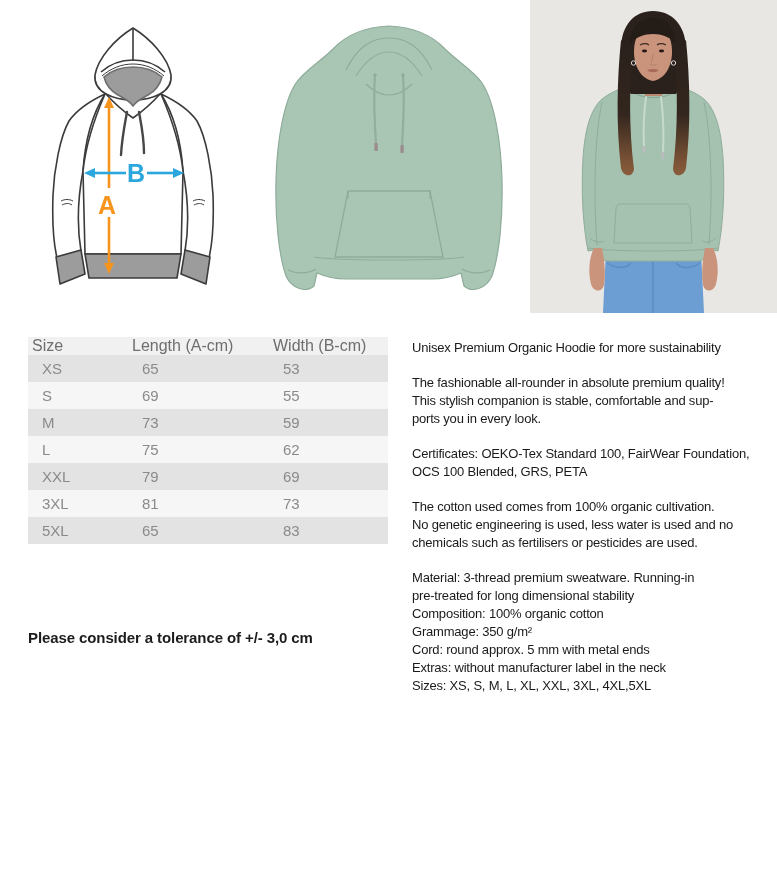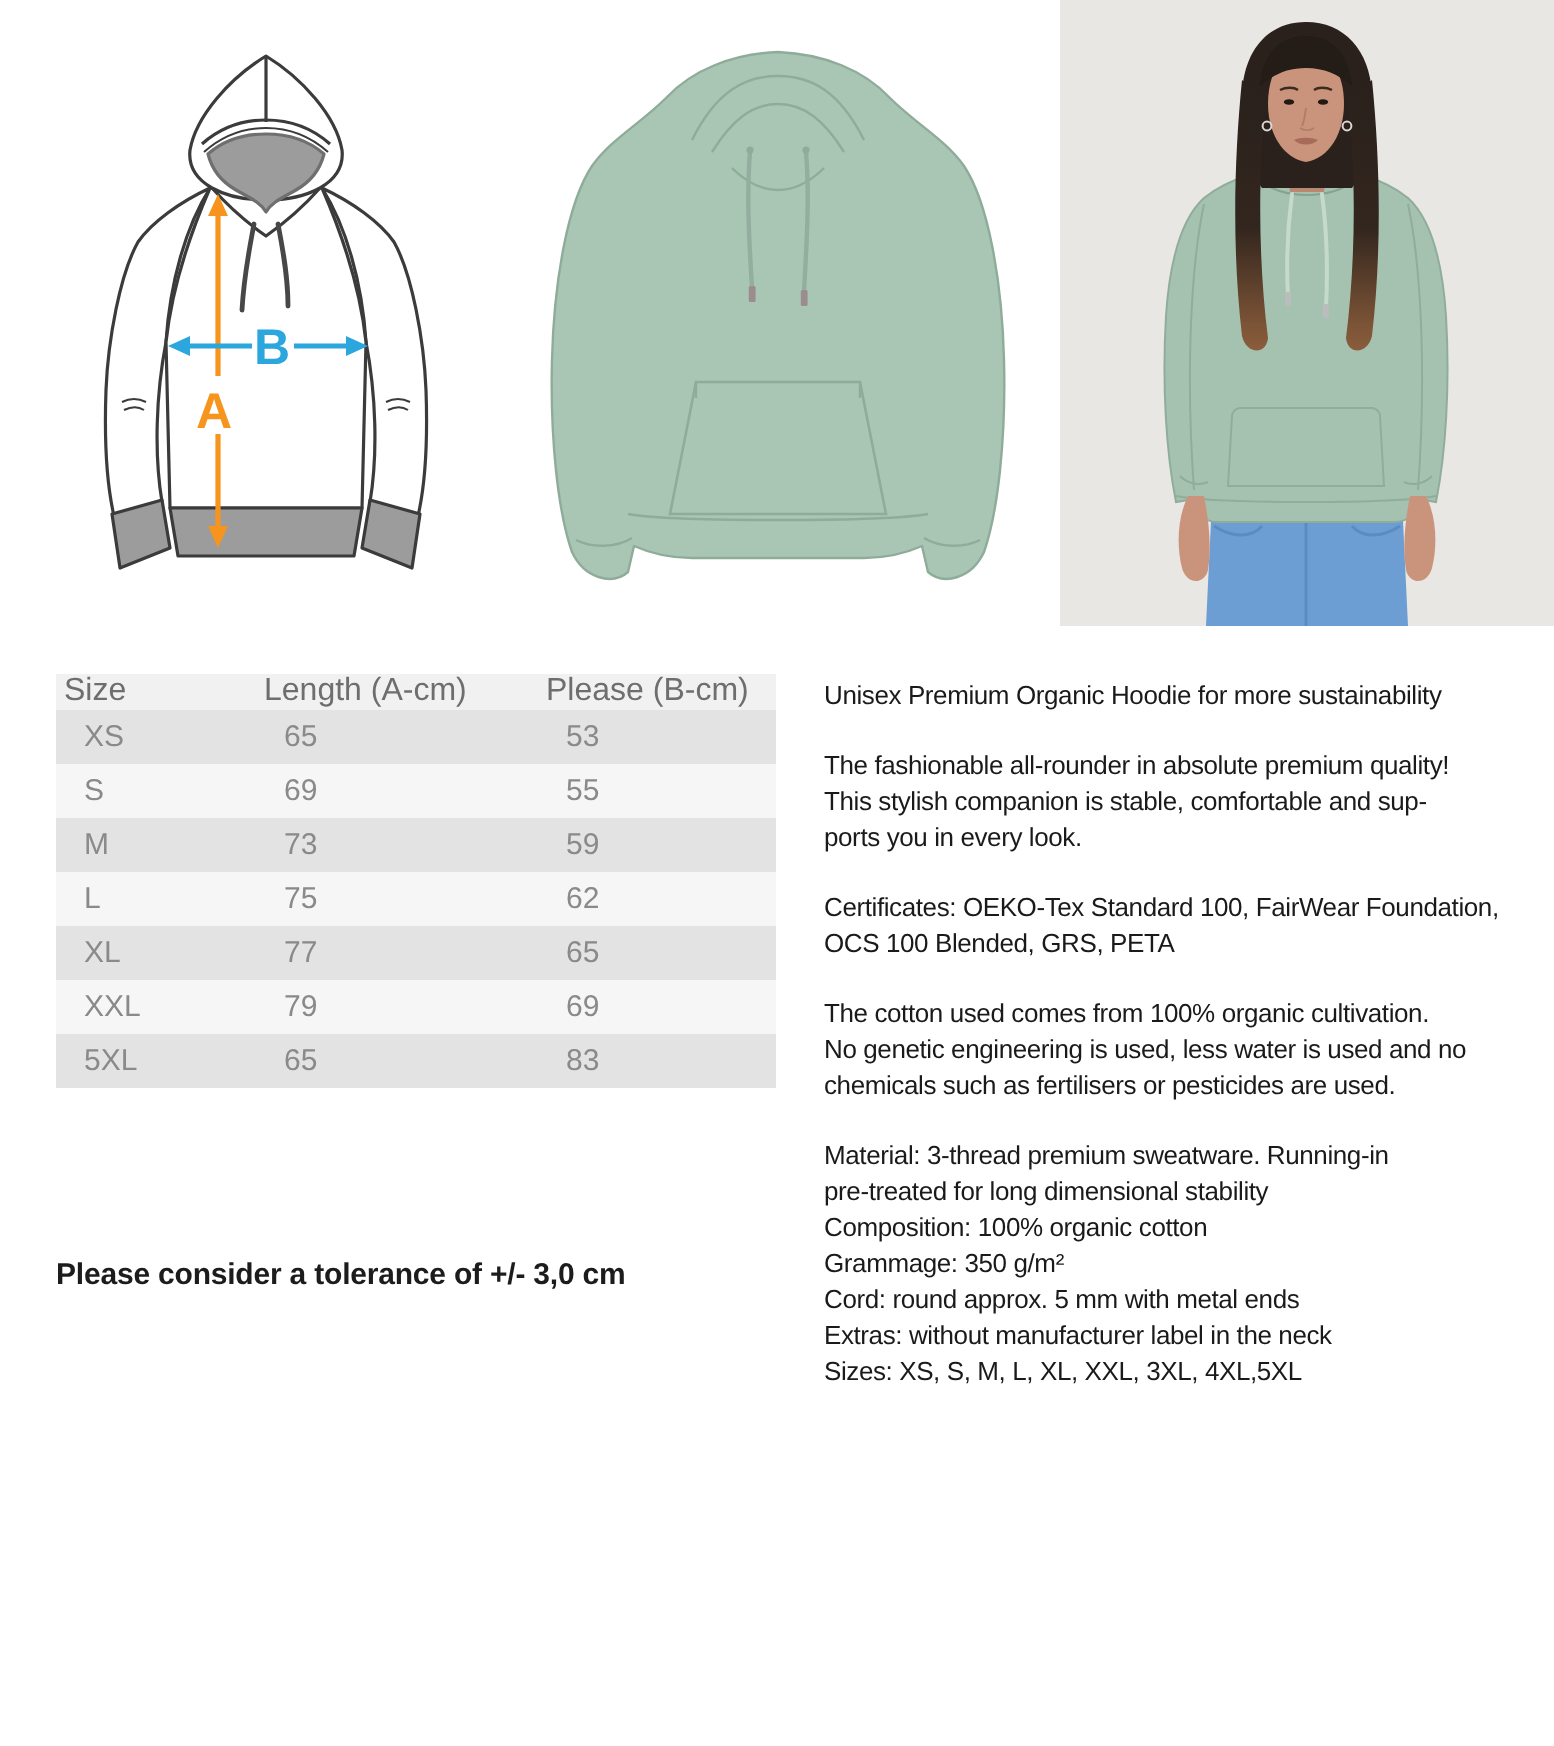--- a/index.html
+++ b/index.html
@@ -205,21 +205,21 @@
 <table id="size-table">
   <colgroup>
       <col style="width:100px">
       <col style="width:141px">
       <col style="width:119px">
     </colgroup>
   <thead>
     <tr>
       <th>Size</th>
       <th>Length (A-cm)</th>
-      <th>Please (B-cm)</th>
+      <th>Width (B-cm)</th>
     </tr>
   </thead>
   <tbody>
     <tr>
         <td>XS</td>
         <td>65</td>
         <td>53</td>
       </tr>
     <tr>
         <td>S</td>
@@ -230,28 +230,28 @@
         <td>M</td>
         <td>73</td>
         <td>59</td>
       </tr>
     <tr>
         <td>L</td>
         <td>75</td>
         <td>62</td>
       </tr>
     <tr>
-        <td>XL</td>
-        <td>77</td>
-        <td>65</td>
-      </tr>
-    <tr>
         <td>XXL</td>
         <td>79</td>
         <td>69</td>
+      </tr>
+    <tr>
+        <td>3XL</td>
+        <td>81</td>
+        <td>73</td>
       </tr>
     <tr>
         <td>5XL</td>
         <td>65</td>
         <td>83</td>
       </tr>
   </tbody>
 </table>
 
 <div id="description">

